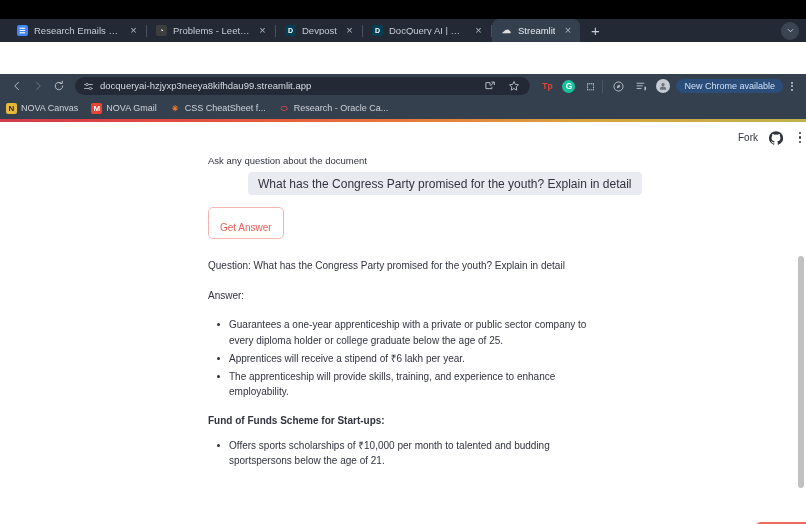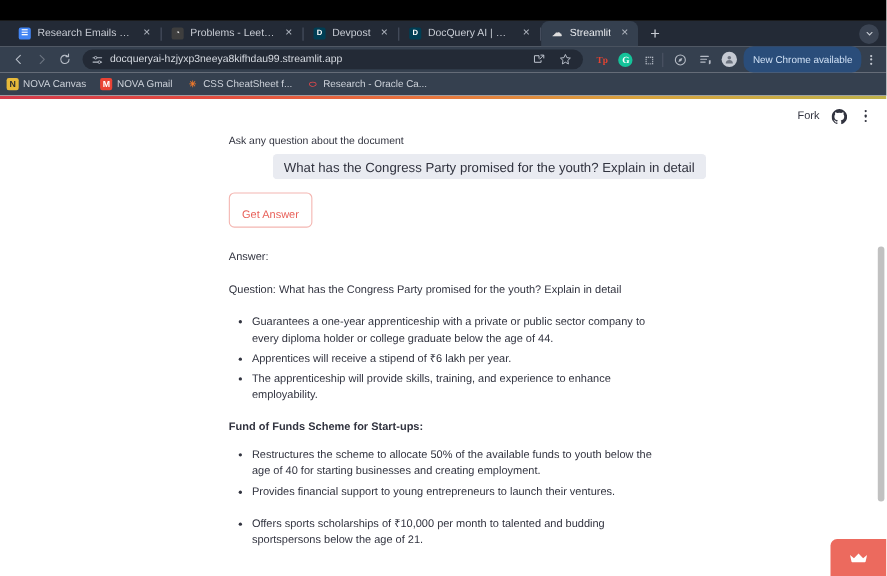--- a/index.html
+++ b/index.html
@@ -49,51 +49,51 @@
     margin-left: auto; display: flex; align-items: center;
     padding-right: 7px; align-self: center;
   }
   .chev-circle {
     width: 18px; height: 18px; border-radius: 50%; background: #3b4453;
     display: flex; align-items: center; justify-content: center;
   }
 
   .toolbar {
     height: 24px; background: #35404f; display: flex; align-items: center;
-    padding: 0 6px; gap: 0;
+    padding: 0 6px; gap: 0; margin-top: 32px;
   }
   .nav-btn {
     width: 21px; height: 21px; display: flex; align-items: center;
     justify-content: center; color: #b9bfc9; border-radius: 50%;
     flex: 0 0 21px;
   }
   .nav-btn.dim { color: #6d7582; }
   .omnibox {
     flex: 1; height: 18px; background: #232a36; border-radius: 9px;
     display: flex; align-items: center; padding: 0 8px 0 7px;
     margin: 0 6px; gap: 6px; min-width: 0;
   }
   .omni-url {
     font-size: 9.5px; color: #d6dae1; white-space: nowrap;
     overflow: hidden; text-overflow: ellipsis; line-height: 1;
   }
   .omni-icons { margin-left: auto; display: flex; align-items: center; gap: 8px; }
   .tb-icon {
     width: 16px; height: 16px; display: flex; align-items: center;
-    justify-content: center; color: #c0c6d0; flex: 0 0 16px; font-family: Liberation Serif, serif;
+    justify-content: center; color: #c0c6d0; flex: 0 0 16px;
   }
   .ext-row { display: flex; align-items: center; gap: 7px; padding-left: 3px; }
   .tb-sep { width: 1px; height: 13px; background: #4d5565; margin: 0 4px; }
   .avatar-btn {
     width: 14px; height: 14px; border-radius: 50%; background: #c5cad3;
     display: flex; align-items: center; justify-content: center;
     flex: 0 0 14px;
   }
   .chrome-pill {
-    height: 24px; background: #2a4d7a; color: #cfe0f5; font-size: 9px;
+    height: 14px; background: #2a4d7a; color: #cfe0f5; font-size: 9px;
     border-radius: 9px; display: flex; align-items: center;
     padding: 0 8px; margin-left: 6px; white-space: nowrap; line-height: 1;
   }
   .kebab {
     width: 16px; height: 17px; display: flex; flex-direction: column;
     align-items: center; justify-content: center; gap: 1.5px;
     margin-left: 1px;
   }
   .kebab i { width: 2px; height: 2px; border-radius: 50%; background: #c5cad3; display: block; }
 
@@ -112,21 +112,21 @@
   
   .viewport {
     position: relative; height: 437px; background: #ffffff; overflow: hidden;
   }
   .decoration {
     height: 3px; width: 100%;
     background: linear-gradient(90deg, #d33a4b 0%, #e24a3f 22%, #e8743c 48%, #d8a33c 72%, #bfb24a 100%);
   }
   .st-header {
     height: 31px; display: flex; align-items: center;
-    justify-content: flex-end; padding-right: 13px; gap: 11px;
+    justify-content: flex-end; gap: 11px;
     background: #ffffff;
   }
   .fork-link { font-size: 10px; color: #31333f; line-height: 1; }
   .gh-icon { width: 14px; height: 14px; display: block; }
   .hdr-kebab {
     width: 12px; height: 16px; display: flex; flex-direction: column;
     align-items: center; justify-content: center; gap: 2px;
   }
   .hdr-kebab i { width: 2.2px; height: 2.2px; border-radius: 50%; background: #31333f; display: block; }
 
@@ -335,34 +335,30 @@
         <i></i>
       </span>
   </div>
 
   <div class="block">
     <div class="field-label">Ask any question about the document</div>
     <input class="text-input" type="text" value="What has the Congress Party promised for the youth? Explain in detail" style="">
     <button class="btn-answer">Get Answer</button>
 
     <div class="answer">
+      <div class="p-line">Question: What has the Congress Party promised for the youth? Explain in detail</div>
       <div class="p-line">Answer:</div>
-      <div class="p-line">Question: What has the Congress Party promised for the youth? Explain in detail</div>
       <div id="sections-host">
           <ul class="bullets">
-            <li>Guarantees a one-year apprenticeship with a private or public sector company to every diploma holder or college graduate below the age of 44.</li>
+            <li>Guarantees a one-year apprenticeship with a private or public sector company to every diploma holder or college graduate below the age of 25.</li>
             <li>Apprentices will receive a stipend of ₹6 lakh per year.</li>
             <li>The apprenticeship will provide skills, training, and experience to enhance employability.</li>
           </ul>
           <div class="sec-head">Fund of Funds Scheme for Start-ups:</div>
           <ul class="bullets">
-            <li>Restructures the scheme to allocate 50% of the available funds to youth below the age of 40 for starting businesses and creating employment.</li>
-            <li>Provides financial support to young entrepreneurs to launch their ventures.</li>
-          </ul>
-          <ul class="bullets">
             <li>Offers sports scholarships of ₹10,000 per month to talented and budding sportspersons below the age of 21.</li>
           </ul>
         </div>
     </div>
   </div>
 
   <div class="vscroll"></div>
 
   <div class="manage-btn">
     <span style="display:flex;">

